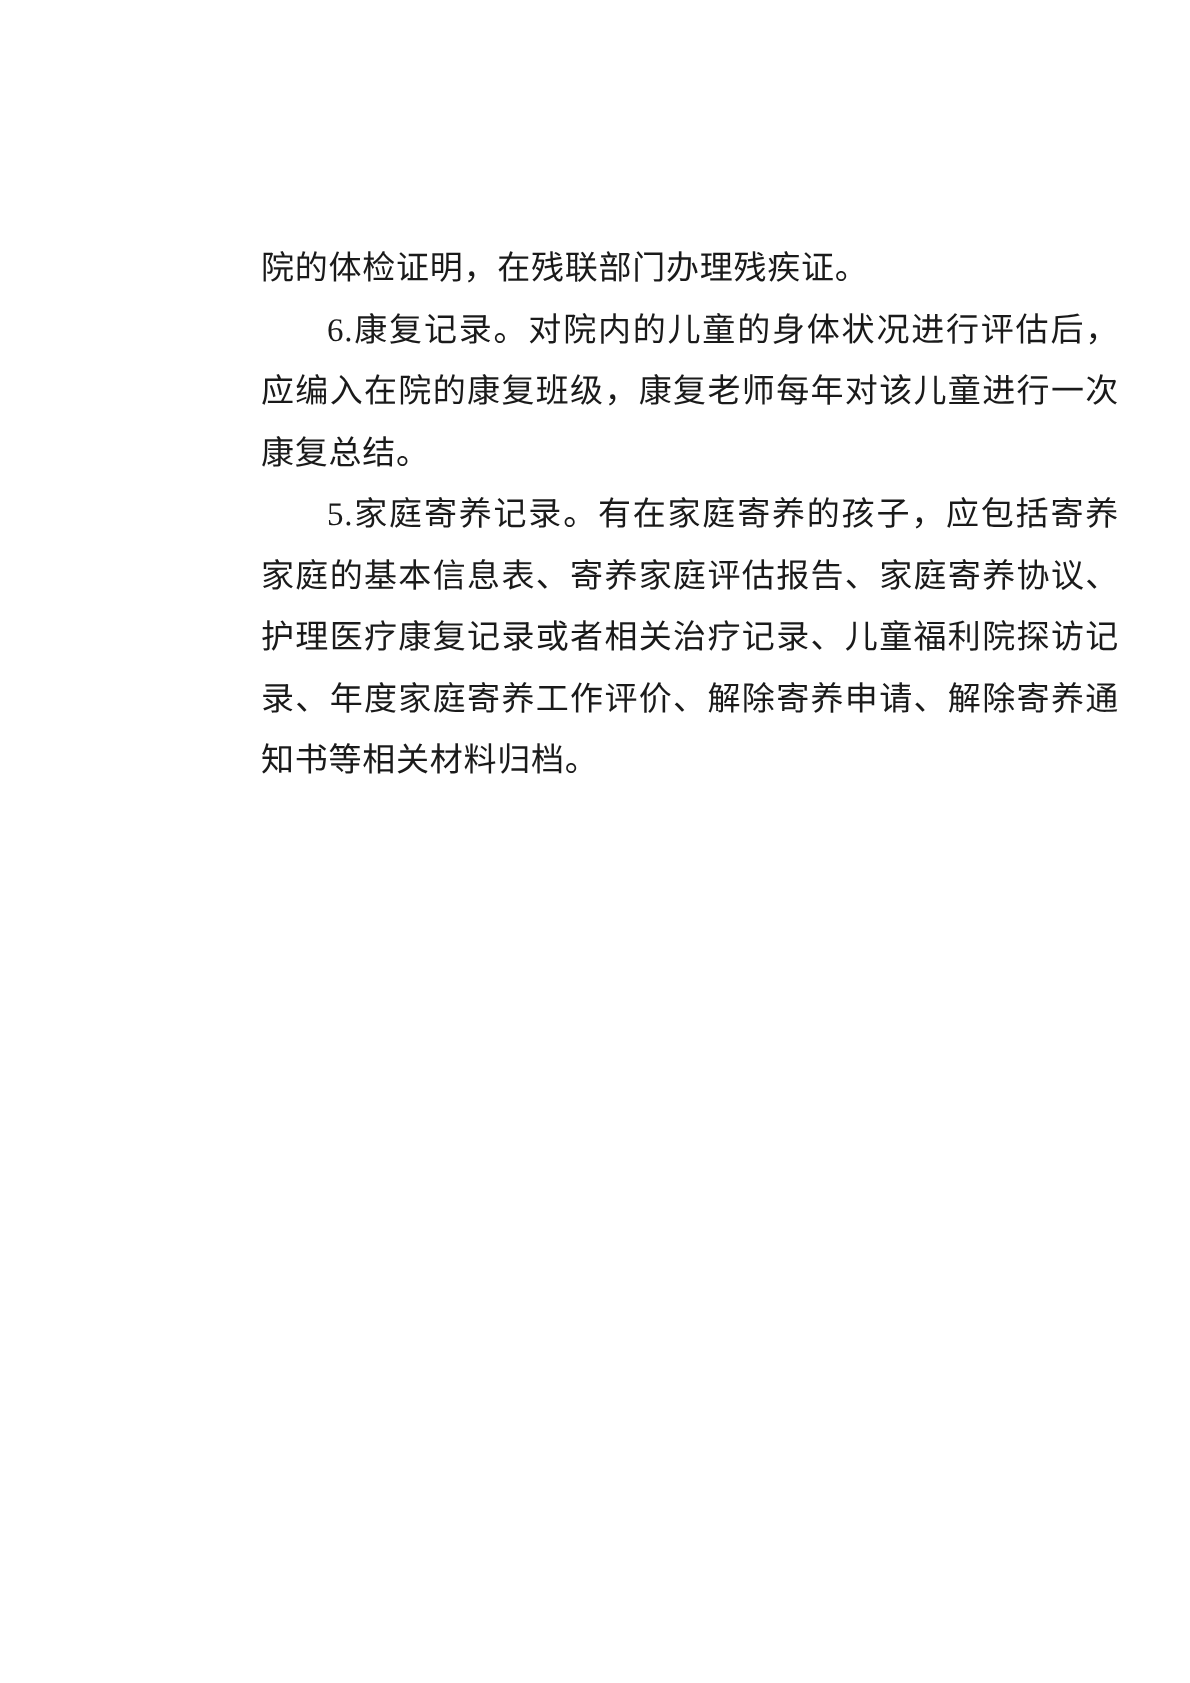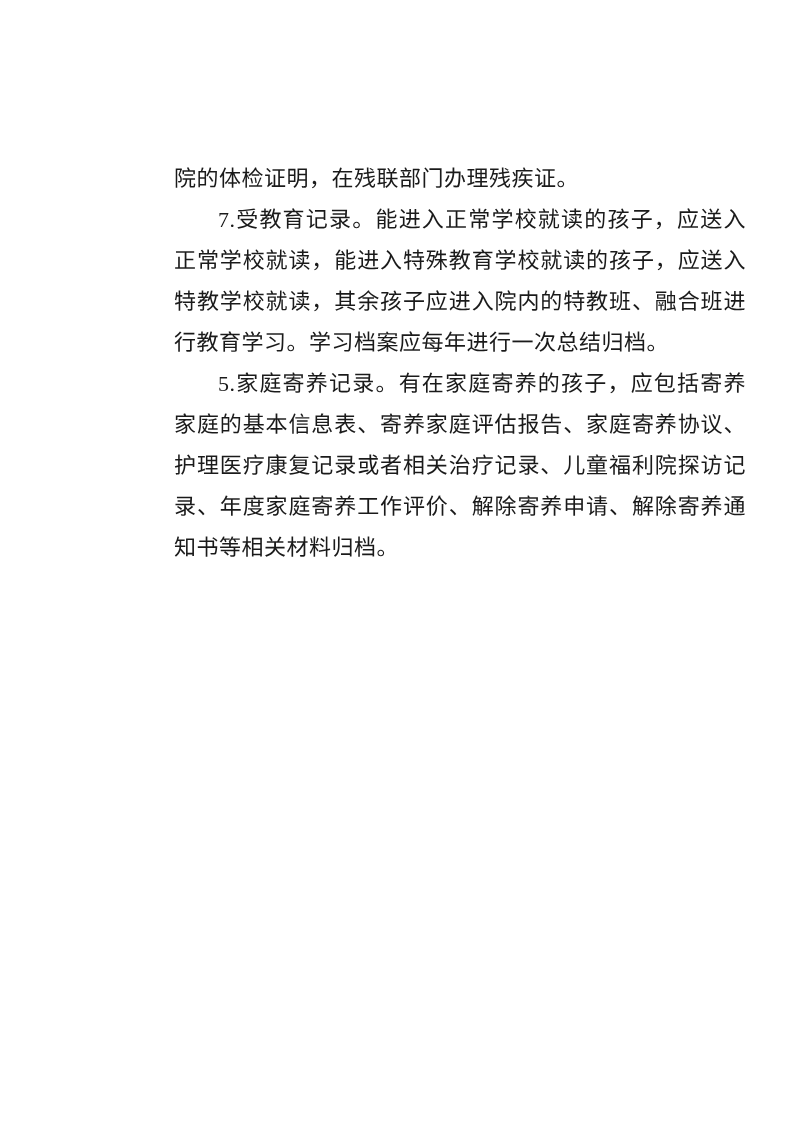--- a/index.html
+++ b/index.html
@@ -62,21 +62,21 @@
     font-family: "Liberation Serif", "DejaVu Serif", serif;
   }
 </style>
 </head>
 <body>
 
 <div class="page">
 
   <div class="content">
     <p>院的体检证明，在残联部门办理残疾证。</p>
-    <p class="indent">7.受教育记录。能进入正常学校就读的孩子，应送入正常学校就读，能进入特殊教育学校就读的孩子，应送入特教学校就读，其余孩子应进入院内的特教班、融合班进行教育学习。学习档案应每年进行一次总结归档。</p>
+    <p class="indent">6.康复记录。对院内的儿童的身体状况进行评估后，应编入在院的康复班级，康复老师每年对该儿童进行一次康复总结。</p>
     <p class="indent">5.家庭寄养记录。有在家庭寄养的孩子，应包括寄养家庭的基本信息表、寄养家庭评估报告、家庭寄养协议、护理医疗康复记录或者相关治疗记录、儿童福利院探访记录、年度家庭寄养工作评价、解除寄养申请、解除寄养通知书等相关材料归档。</p>
   </div>
 
   <div class="page-footer">
     <span class="dash">—</span>
     <span class="num">3</span>
     <span class="dash">—</span>
   </div>
 
 </div>

